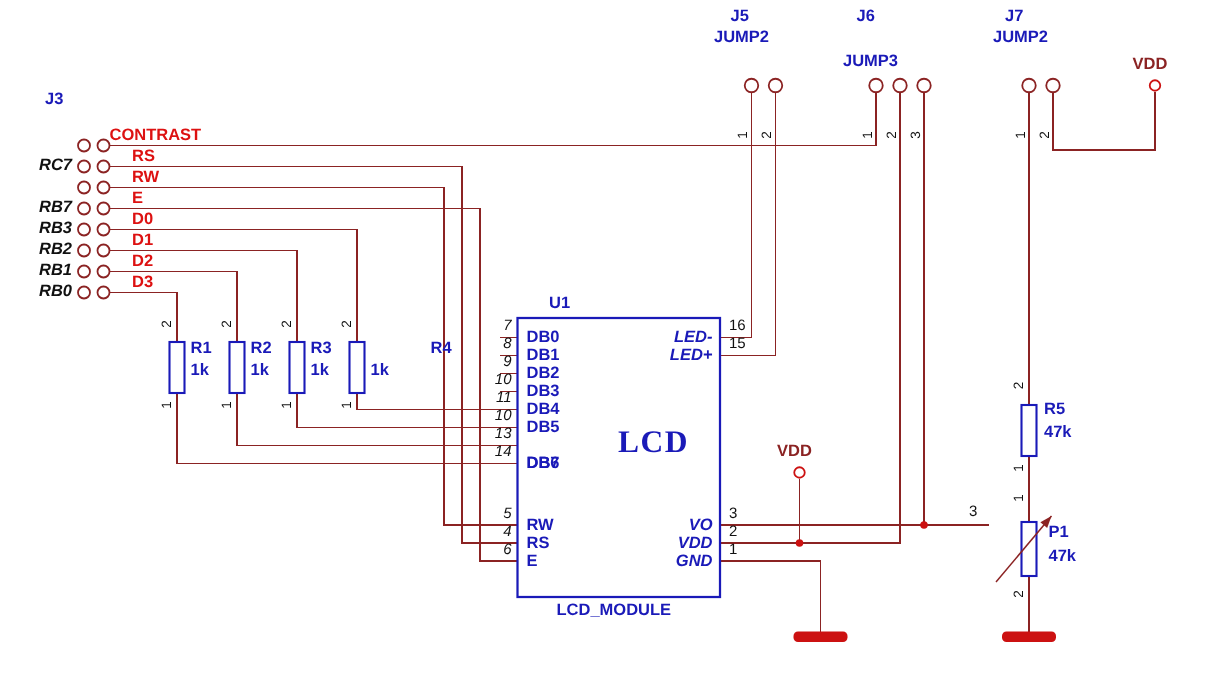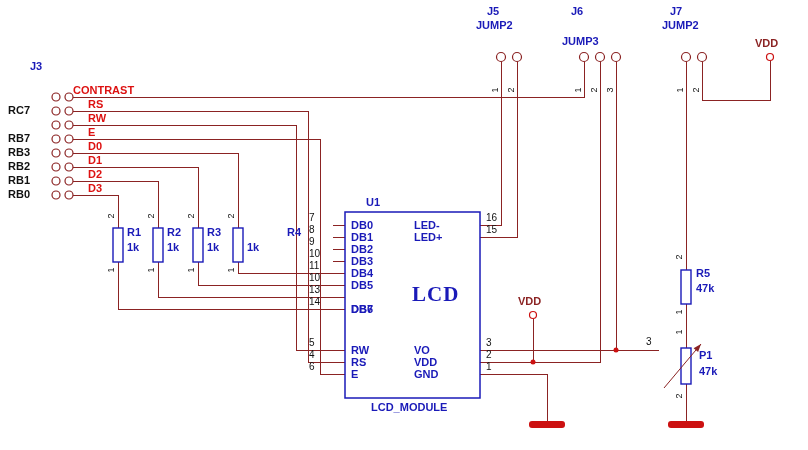--- a/index.html
+++ b/index.html
@@ -7,21 +7,21 @@
           font-family:"Liberation Sans",sans-serif;overflow:hidden;}
   .canvas svg{position:absolute;left:0;top:0;}
   .lbl{position:absolute;font-size:11px;line-height:12px;white-space:nowrap;}
   .blue{color:#1A1AB8;font-weight:bold;}
   .red{color:#DD1111;font-weight:bold;}
   .blk{color:#111111;font-weight:bold;}
   .pwr{color:#8B2323;font-weight:bold;}
   .num{color:#111111;font-size:10px;font-weight:normal;line-height:11px;}
   .rot{position:absolute;width:14px;height:12px;text-align:center;color:#111111;
        font-size:9px;line-height:12px;transform:rotate(-90deg);transform-origin:center;}
-  .ra{text-align:left;}
+  .ra{text-align:right;font-style:italic;}
   .lcd-title{position:absolute;font-family:"Liberation Serif",serif;font-size:21px;
        font-weight:bold;letter-spacing:1px;color:#1A1AB8;line-height:22px;}
 </style>
 </head>
 <body>
 
 <div class="canvas">
 
   <svg width="808" height="450" viewBox="0 0 808 450">
 

